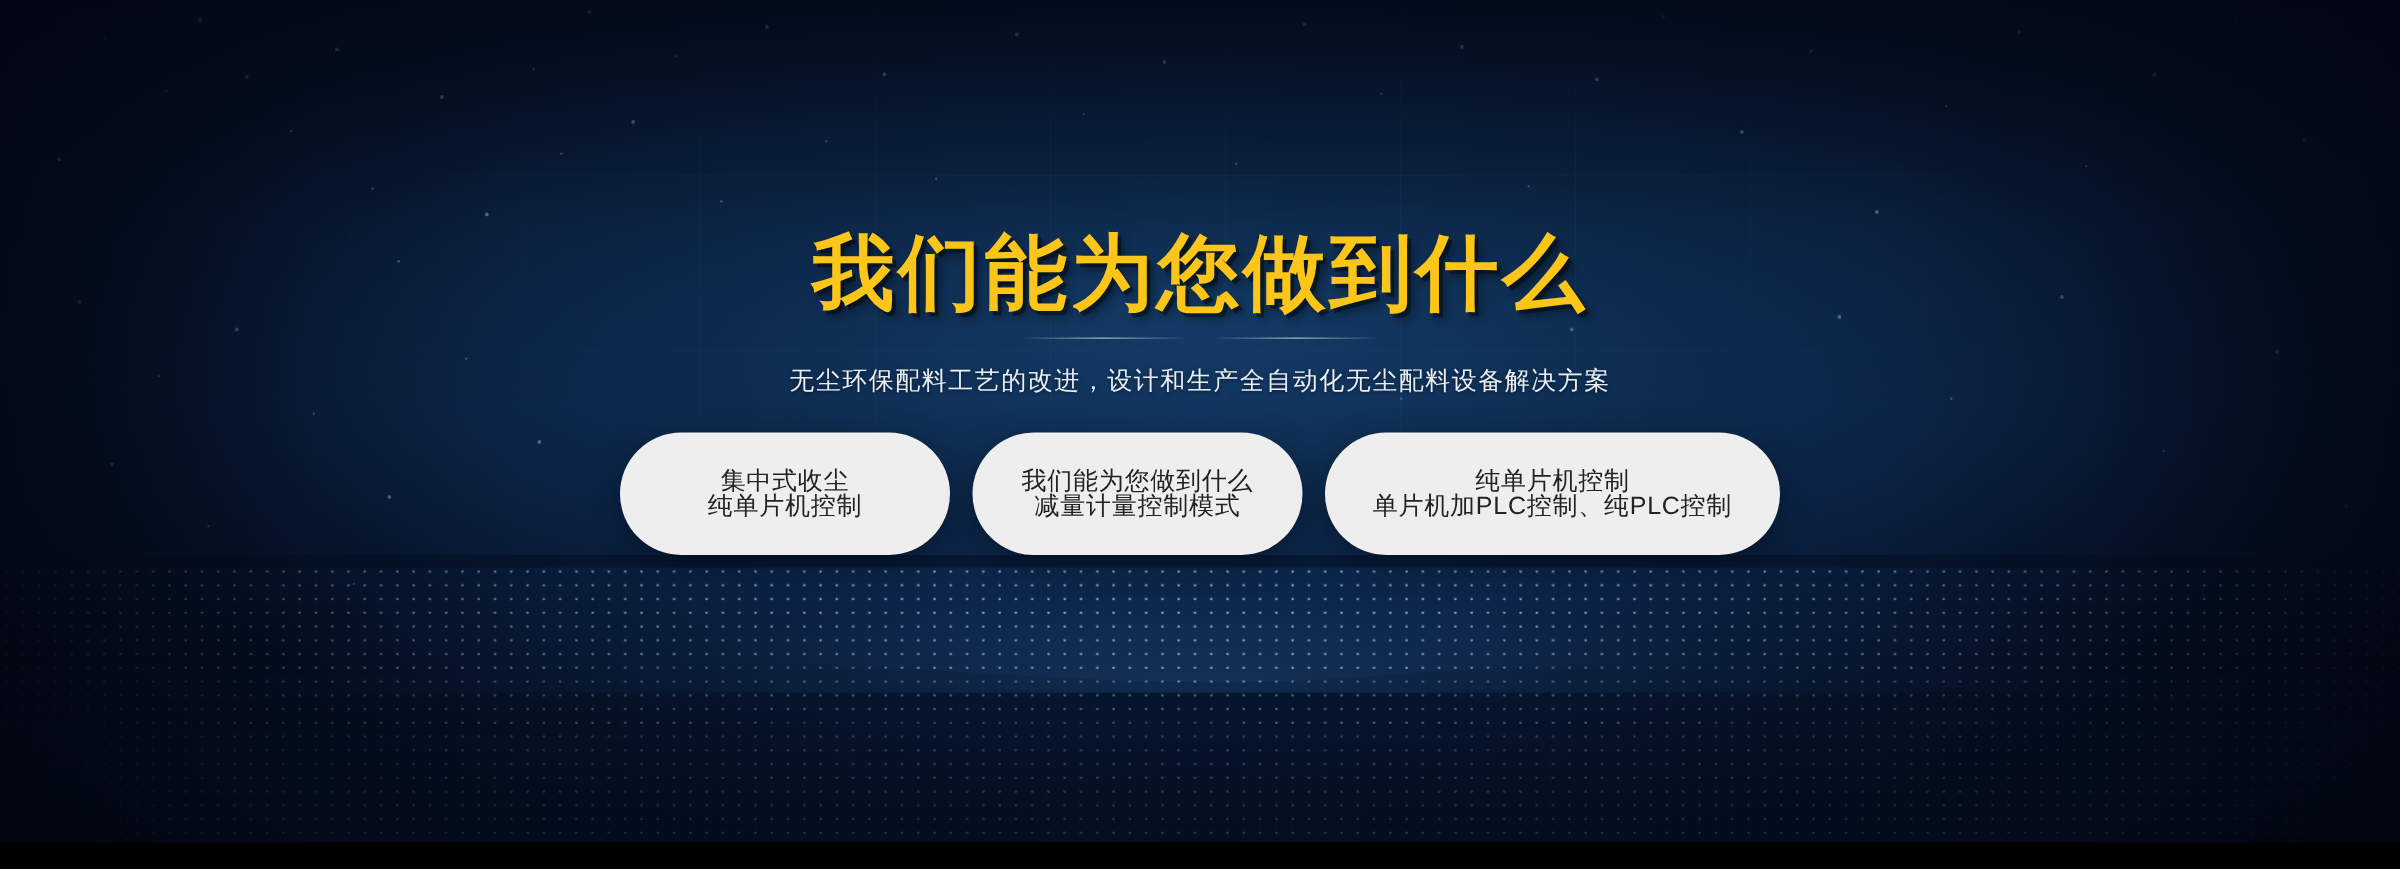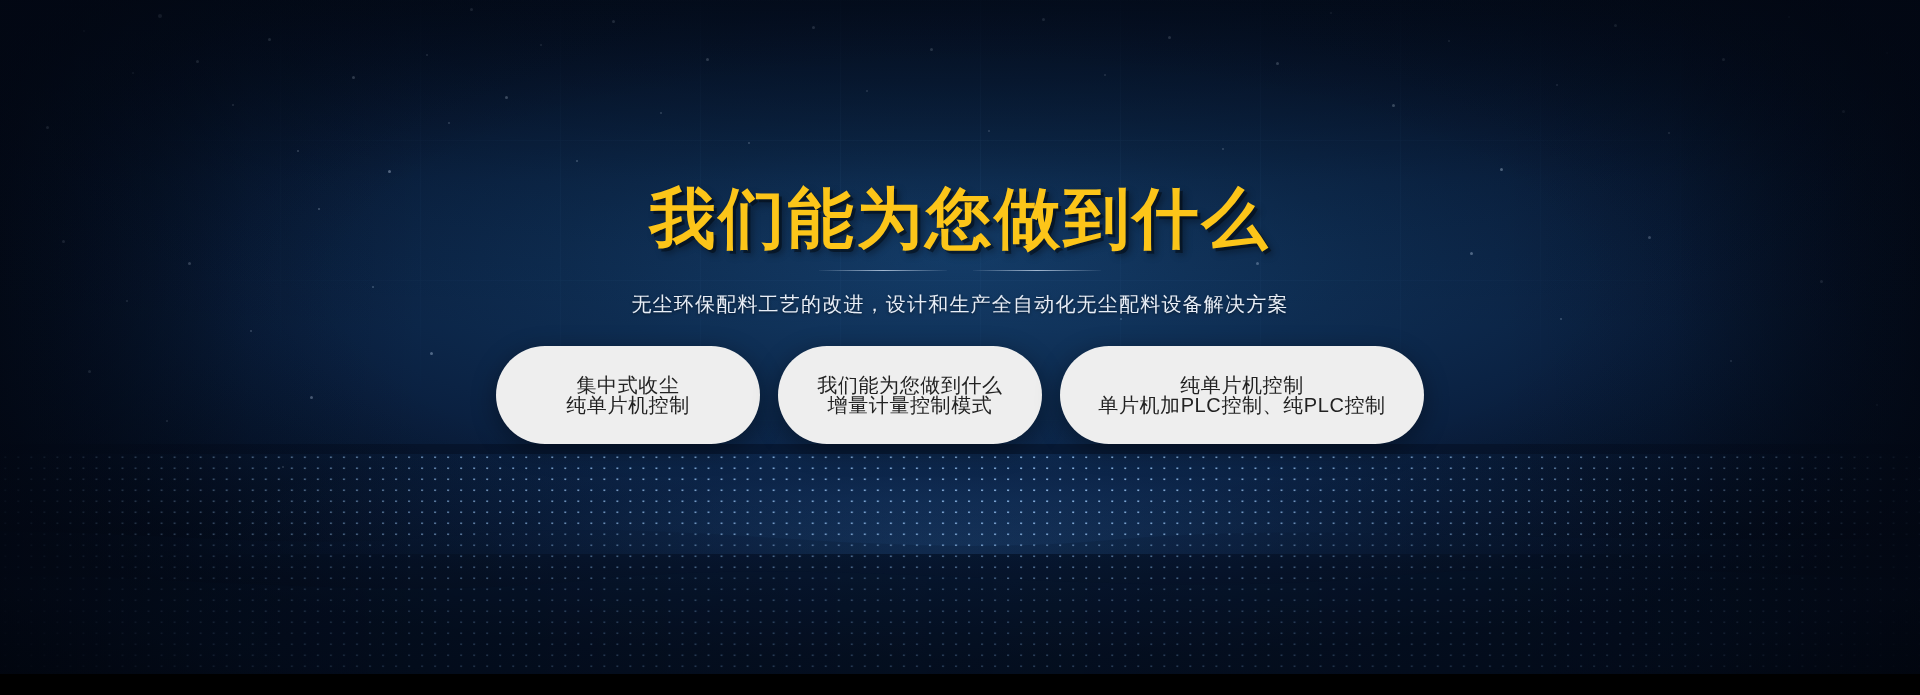--- a/index.html
+++ b/index.html
@@ -287,21 +287,21 @@
 
     <div class="cards">
 
       <div class="card card-1">
         <span class="card-line">集中式收尘</span>
         <span class="card-line">纯单片机控制</span>
       </div>
 
       <div class="card card-2">
         <span class="card-line">我们能为您做到什么</span>
-        <span class="card-line">增量计量控制模式</span>
+        <span class="card-line">减量计量控制模式</span>
       </div>
 
       <div class="card card-3">
         <span class="card-line">纯单片机控制</span>
         <span class="card-line">单片机加PLC控制、纯PLC控制</span>
       </div>
 
     </div>
   </div>
 </div>

